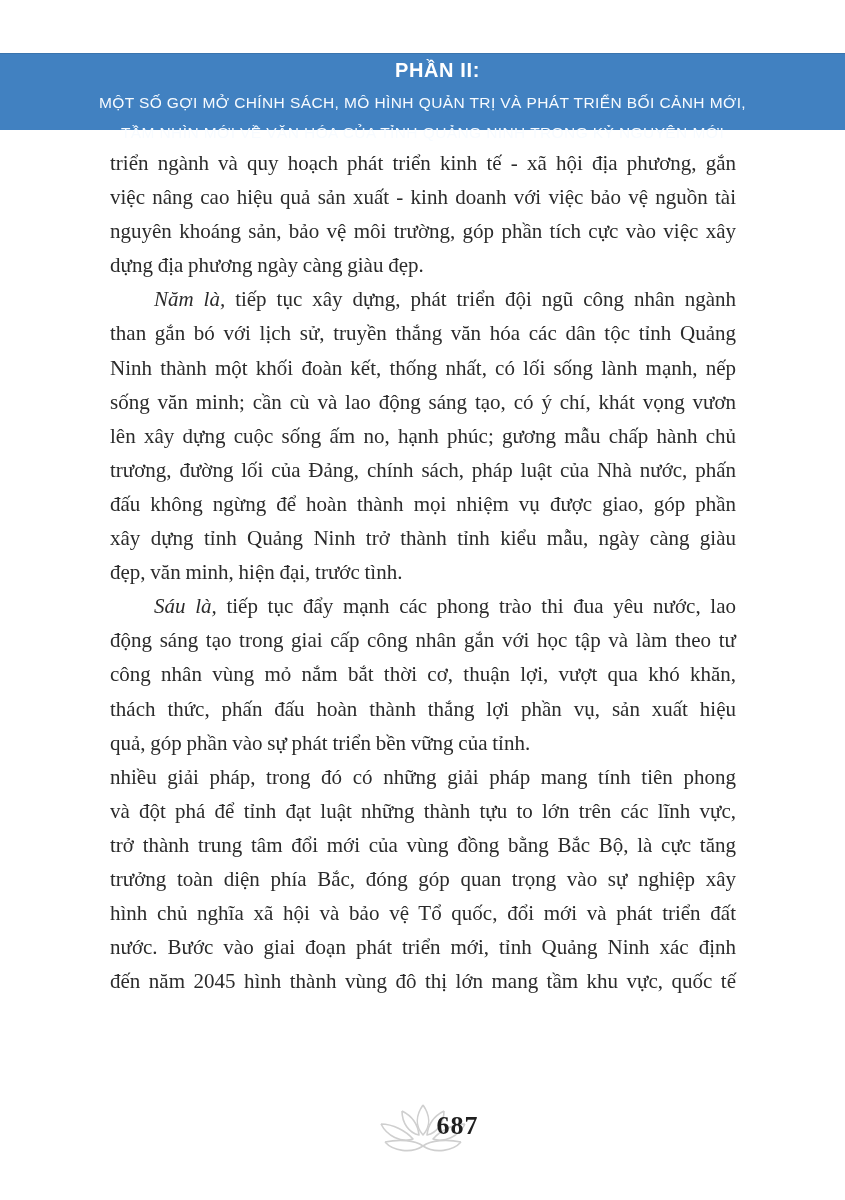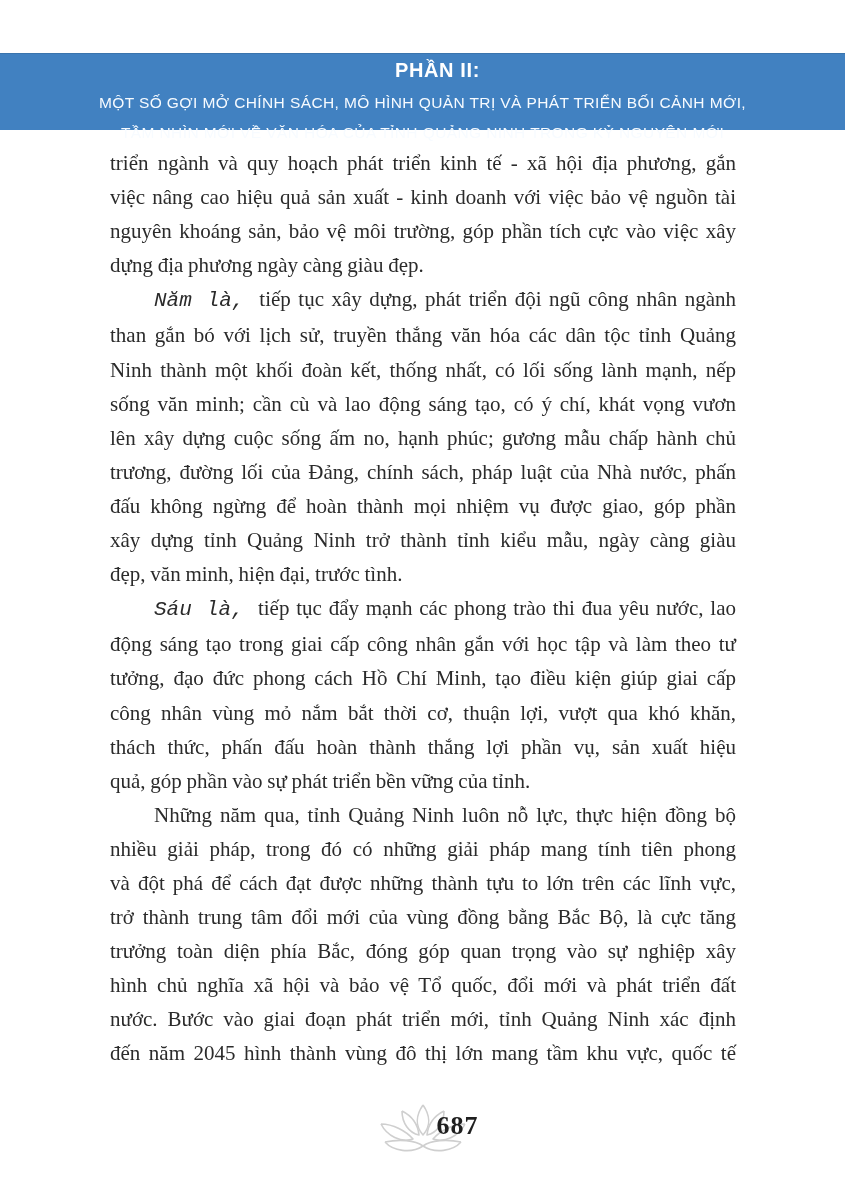--- a/index.html
+++ b/index.html
@@ -33,21 +33,21 @@
   .body-text{
     position:absolute;left:110px;top:146px;width:626px;
     font-size:21px;line-height:34.1px;
     color:#2b2b2b;
     word-spacing:-0.5px;
   }
   .line{text-align:justify;}
   .just{text-align-last:justify;}
   .left{text-align-last:left;}
   .indent{text-indent:44px;}
-  .line i{font-style:italic;font-family:Liberation Mono, monospace;}
+  .line i{font-style:italic;}
 
   
   .footer{
     position:absolute;left:0;top:1098px;width:845px;height:70px;
   }
   .lotus{
     position:absolute;left:50%;top:4px;transform:translateX(-50%);
   }
   .page-number{
     position:absolute;left:0;top:13px;width:845px;
@@ -78,27 +78,25 @@
       <div class="line just">than gắn bó với lịch sử, truyền thắng văn hóa các dân tộc tỉnh Quảng</div>
       <div class="line just">Ninh thành một khối đoàn kết, thống nhất, có lối sống lành mạnh, nếp</div>
       <div class="line just">sống văn minh; cần cù và lao động sáng tạo, có ý chí, khát vọng vươn</div>
       <div class="line just">lên xây dựng cuộc sống ấm no, hạnh phúc; gương mẫu chấp hành chủ</div>
       <div class="line just">trương, đường lối của Đảng, chính sách, pháp luật của Nhà nước, phấn</div>
       <div class="line just">đấu không ngừng để hoàn thành mọi nhiệm vụ được giao, góp phần</div>
       <div class="line just">xây dựng tỉnh Quảng Ninh trở thành tỉnh kiểu mẫu, ngày càng giàu</div>
       <div class="line left">đẹp, văn minh, hiện đại, trước tình.</div>
       <div class="line just indent"><i>Sáu là, </i>tiếp tục đẩy mạnh các phong trào thi đua yêu nước, lao</div>
       <div class="line just">động sáng tạo trong giai cấp công nhân gắn với học tập và làm theo tư</div>
-      <div class="line just">tưởng, đạo đức phong cách Hồ Chí Minh, tạo điều kiện giúp giai cấp</div>
       <div class="line just">công nhân vùng mỏ nắm bắt thời cơ, thuận lợi, vượt qua khó khăn,</div>
       <div class="line just">thách thức, phấn đấu hoàn thành thắng lợi phần vụ, sản xuất hiệu</div>
       <div class="line left">quả, góp phần vào sự phát triển bền vững của tỉnh.</div>
-      <div class="line just indent">Những năm qua, tỉnh Quảng Ninh luôn nỗ lực, thực hiện đồng bộ</div>
       <div class="line just">nhiều giải pháp, trong đó có những giải pháp mang tính tiên phong</div>
-      <div class="line just">và đột phá để cách đạt được những thành tựu to lớn trên các lĩnh vực,</div>
+      <div class="line just">và đột phá để tỉnh đạt luật những thành tựu to lớn trên các lĩnh vực,</div>
       <div class="line just">trở thành trung tâm đổi mới của vùng đồng bằng Bắc Bộ, là cực tăng</div>
       <div class="line just">trưởng toàn diện phía Bắc, đóng góp quan trọng vào sự nghiệp xây</div>
       <div class="line just">hình chủ nghĩa xã hội và bảo vệ Tổ quốc, đổi mới và phát triển đất</div>
       <div class="line just">nước. Bước vào giai đoạn phát triển mới, tỉnh Quảng Ninh xác định</div>
       <div class="line just">đến năm 2045 hình thành vùng đô thị lớn mang tầm khu vực, quốc tế</div>
     </main>
 
   <footer class="footer">
     <svg class="lotus" width="104" height="58" viewBox="0 0 104 58" aria-hidden="true">
       <g fill="none" stroke="#cfcfcf" stroke-width="1.6" stroke-linejoin="round">

